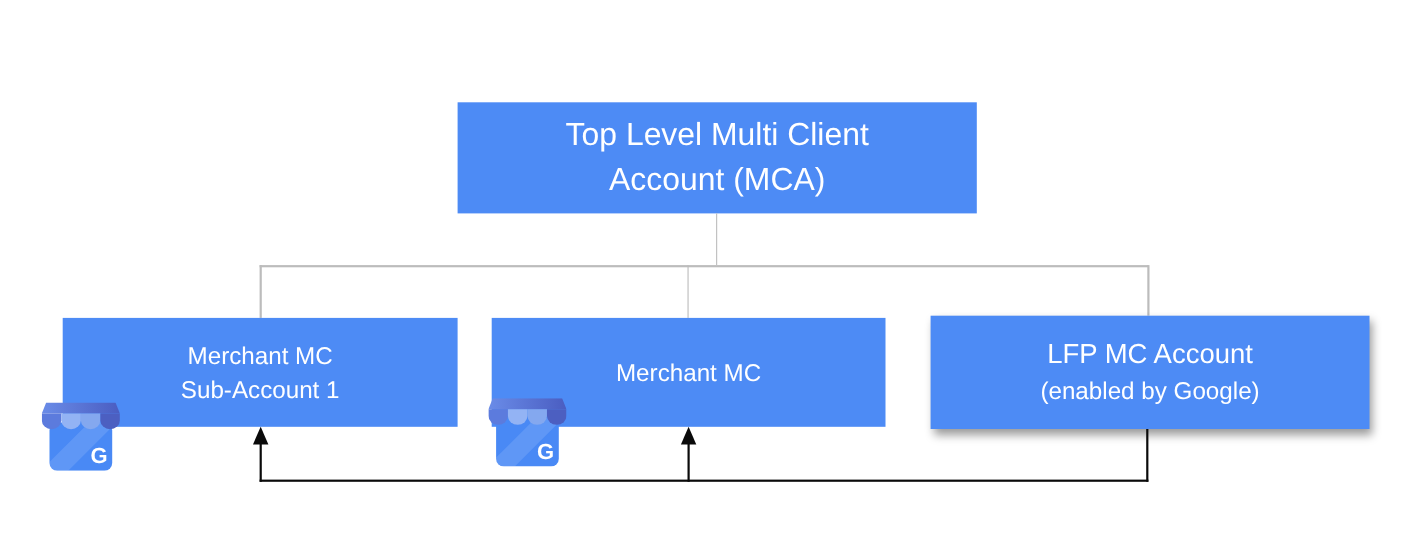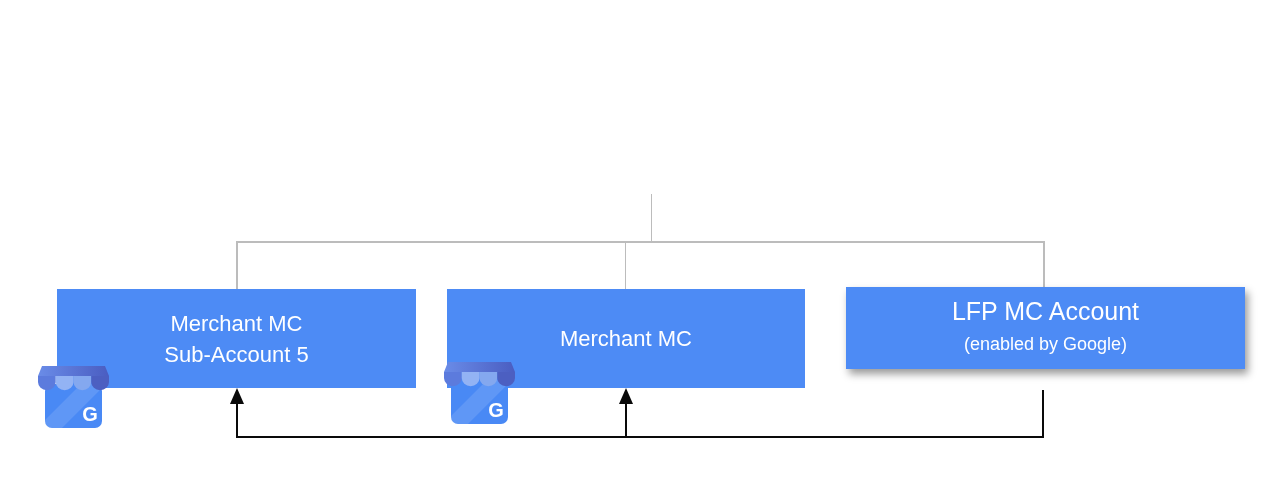--- a/index.html
+++ b/index.html
@@ -36,25 +36,25 @@
   }
   .node-sub1 {
     left: 57px; top: 289px; width: 359px; height: 99px;
     font-size: 22px; line-height: 31px;
   }
   .node-sub2 {
     left: 447px; top: 289px; width: 358px; height: 99px;
     font-size: 22px; line-height: 31px;
   }
   .node-lfp {
-    left: 846px; top: 287px; width: 399px; height: 82px;
+    left: 846px; top: 287px; width: 399px; height: 103px;
     font-size: 25px; line-height: 33px;
     box-shadow: 3px 5px 8px rgba(0,0,0,0.40);
   }
-  .node-lfp .line2 { font-size: 18px; }
+  .node-lfp .line2 { font-size: 22px; }
   
   .gray-line {
     position: absolute;
     background: #bcbcbc;
   }
   .black-line {
     position: absolute;
     background: #0a0a0a;
   }
   .arrowhead {
@@ -70,30 +70,34 @@
     font-family: "Liberation Sans", sans-serif;
     font-weight: bold;
     fill: #ffffff;
   }
 </style>
 </head>
 <body>
 
 <div class="canvas">
 
+  <div class="node node-mca">
+    <span class="line1">Top Level Multi Client</span>
+    <span class="line2">Account (MCA)</span>
+  </div>
 
   <div class="gray-line" style="left:650.5px; top:194px; width:1.5px; height:47px;"></div>
   <div class="gray-line" style="left:236px; top:241px; width:808px; height:1.5px;"></div>
   <div class="gray-line" style="left:236px; top:241px; width:1.5px; height:48px;"></div>
   <div class="gray-line" style="left:624.5px; top:241px; width:1.5px; height:48px;"></div>
   <div class="gray-line" style="left:1043px; top:241px; width:1.5px; height:46px;"></div>
 
   <div class="node node-sub1">
     <span class="line1">Merchant MC</span>
-    <span class="line2">Sub-Account 5</span>
+    <span class="line2">Sub-Account 1</span>
   </div>
 
   <div class="node node-sub2">
     <span class="line1">Merchant MC</span>
   </div>
 
   <div class="node node-lfp">
     <span class="line1">LFP MC Account</span>
     <span class="line2">(enabled by Google)</span>
   </div>

